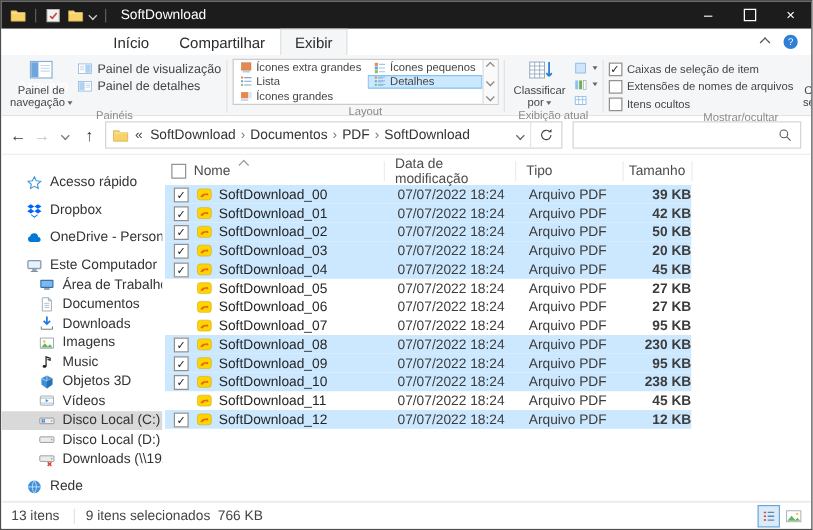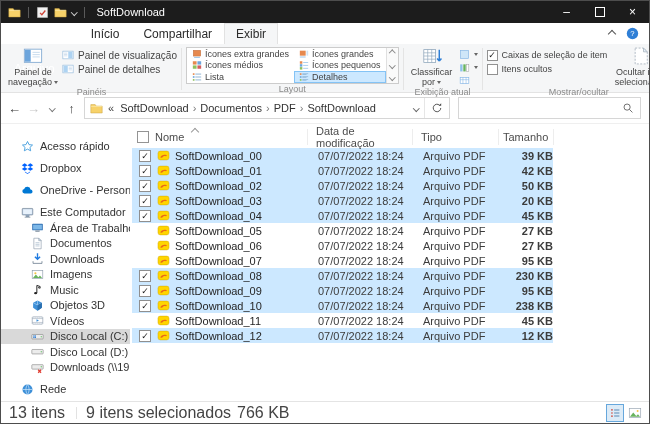--- a/index.html
+++ b/index.html
@@ -96,21 +96,21 @@
   .frow.sel{background:#cce8ff;}
   .fcheck{width:12px;height:12px;border:1px solid #8f8f8f;background:#fff;margin-left:7px;font-size:9px;line-height:10px;text-align:center;color:#1f1f1f;flex:none;box-sizing:border-box;}
   .fcheck.hidden{visibility:hidden;}
   .ficon{width:13px;height:13px;margin-left:6px;flex:none;display:flex;}
   .fname{margin-left:5px;width:135px;white-space:nowrap;overflow:hidden;flex:none;}
   .fdate{width:105px;padding-left:8px;box-sizing:border-box;flex:none;color:#3c3c3c;}
   .ftype{width:86px;padding-left:8px;box-sizing:border-box;flex:none;color:#3c3c3c;}
   .fsize{width:52px;text-align:right;flex:none;color:#3c3c3c;font-weight:bold;}
 
   
-  .statusbar{position:absolute;left:0;right:0;bottom:0;height:22px;border-top:1px solid #e4e4e4;display:flex;align-items:center;font-size:16px;color:#444;background:#fff;box-sizing:border-box;}
+  .statusbar{position:absolute;left:0;right:0;bottom:0;height:22px;border-top:1px solid #e4e4e4;display:flex;align-items:center;font-size:11px;color:#444;background:#fff;box-sizing:border-box;}
   .st{white-space:nowrap;}
   .st.count{margin-left:8px;}
   .stdiv{width:1px;height:12px;background:#e2e2e2;margin:0 9px 0 11px;}
   .st.size{margin-left:6px;}
   .sbviews{margin-left:auto;display:flex;align-items:center;gap:4px;padding-right:6px;}
   .sbview{width:16px;height:16px;display:flex;padding:1px;box-sizing:border-box;}
   .sbview.active{outline:1px solid #66a7dc;background:#dcebf7;}
 </style>
 </head>
 <body>
@@ -217,31 +217,20 @@
                 <svg viewBox="0 0 12 12">
                   <rect x="1.5" y="1.5" width="9" height="7" fill="#e6894f" stroke="#b8693a" stroke-width=".5"></rect>
                   <rect x="2.5" y="9.5" width="7" height="1.2" fill="#9ec6ea"></rect>
                 </svg>
               </span>
               <span>Ícones extra grandes</span>
             </div>
             <div class="gal-item">
               <span class="gicon">
                 <svg viewBox="0 0 12 12">
-                  <rect x="1" y="1.5" width="4.5" height="4" fill="#e6894f"></rect>
-                  <rect x="6.5" y="1.5" width="4.5" height="4" fill="#6da5dc"></rect>
-                  <rect x="1" y="6.5" width="4.5" height="4" fill="#8fc15f"></rect>
-                  <rect x="6.5" y="6.5" width="4.5" height="4" fill="#d35e5e"></rect>
-                </svg>
-              </span>
-              <span>Ícones médios</span>
-            </div>
-            <div class="gal-item">
-              <span class="gicon">
-                <svg viewBox="0 0 12 12">
                   <rect x="1" y="1.5" width="2" height="2" fill="#e6894f"></rect>
                   <path d="M4 2.5h7" stroke="#7da7cc"></path>
                   <rect x="1" y="5" width="2" height="2" fill="#6da5dc"></rect>
                   <path d="M4 6h7" stroke="#7da7cc"></path>
                   <rect x="1" y="8.5" width="2" height="2" fill="#8fc15f"></rect>
                   <path d="M4 9.5h7" stroke="#7da7cc"></path>
                 </svg>
               </span>
               <span>Lista</span>
             </div>
@@ -338,20 +327,24 @@
     </div>
 
     <div class="gsep"></div>
 
     <div class="rgroup">
       <div class="rgrow">
         <div class="cbcol">
             <div class="rchk">
               <span class="box">✓</span>
               <span>Caixas de seleção de item</span>
+            </div>
+            <div class="rchk">
+              <span class="box"></span>
+              <span>Extensões de nomes de arquivos</span>
             </div>
             <div class="rchk">
               <span class="box"></span>
               <span>Itens ocultos</span>
             </div>
           </div>
         <div class="bigbtn wide">
           <span class="bicon">
               <svg viewBox="0 0 24 24">
                 <path d="M5 2.5h10l4.5 4.5v14.5H5z" fill="#fff" stroke="#9aa7b4" stroke-width=".9" stroke-dasharray="2.4 1.7"></path>

